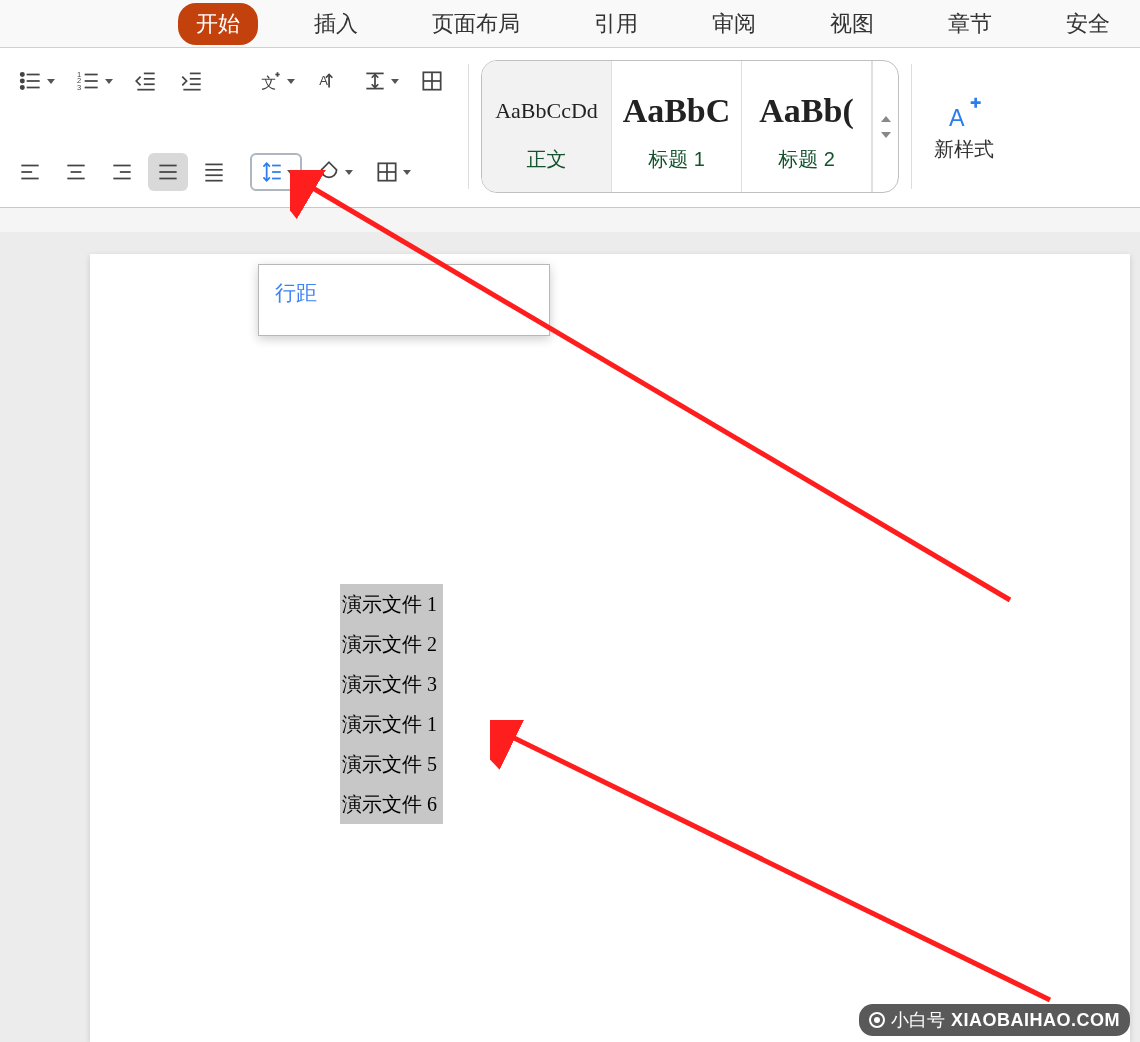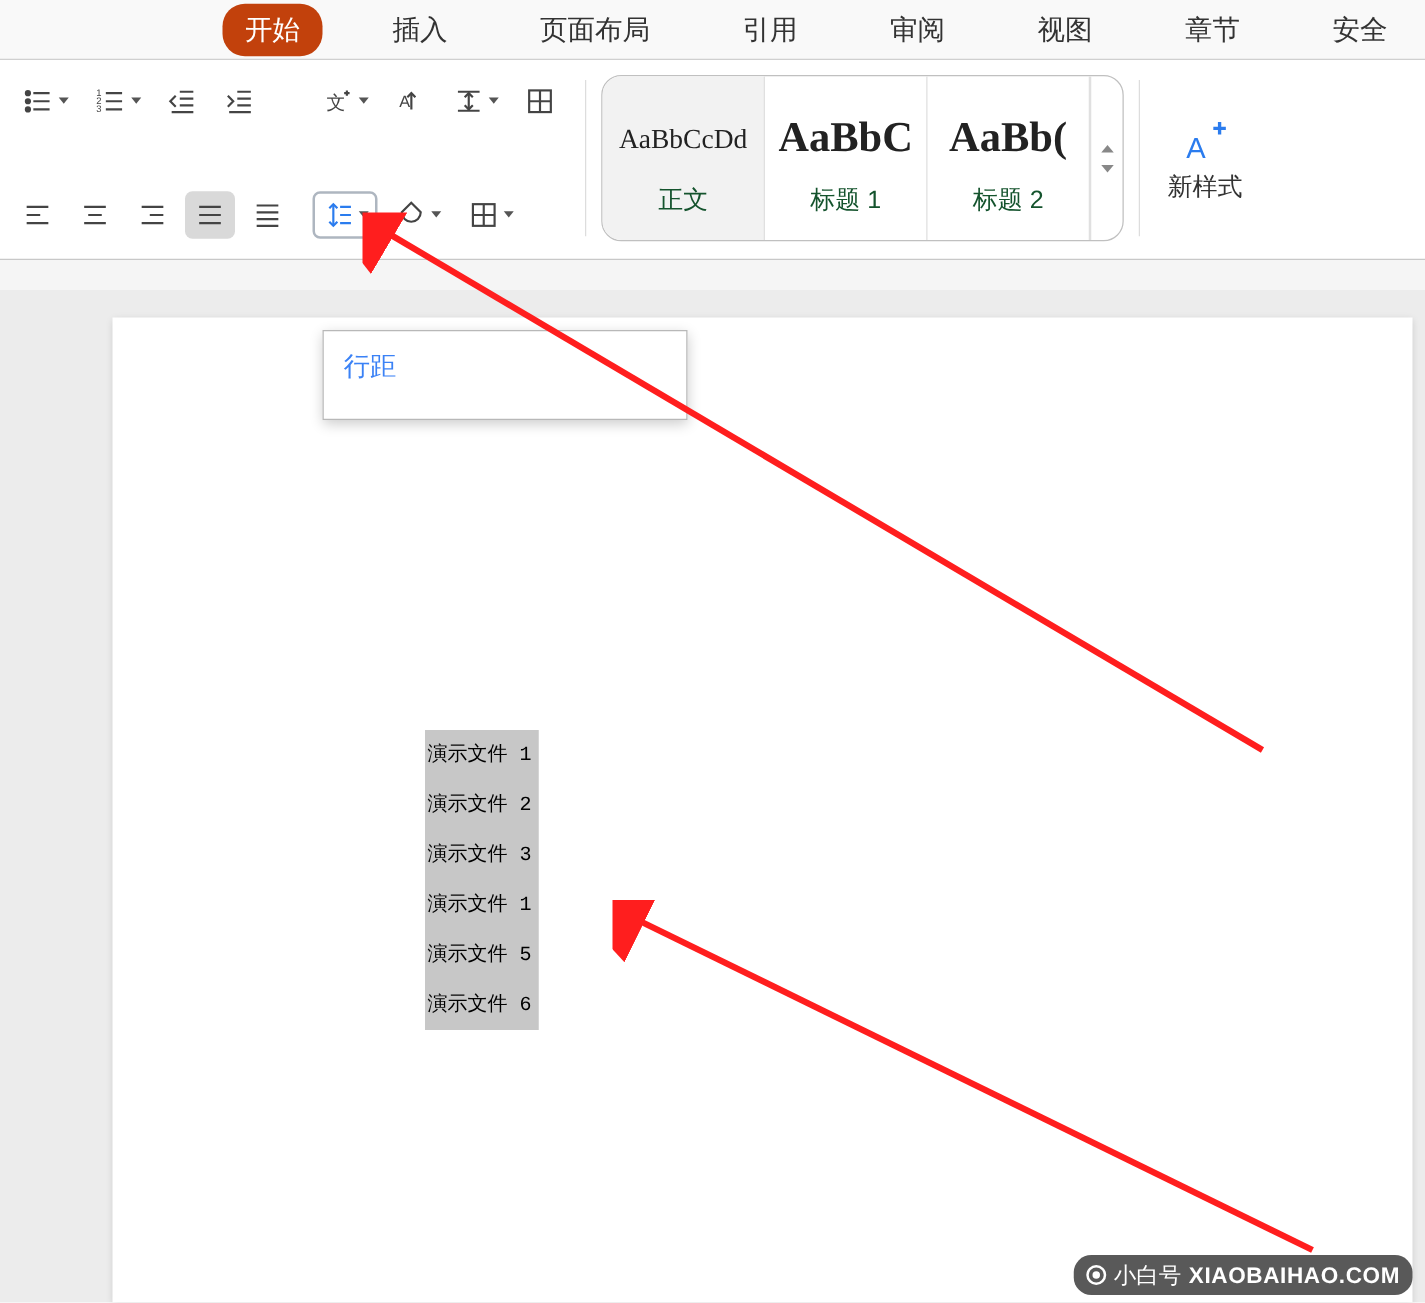--- a/index.html
+++ b/index.html
@@ -144,22 +144,22 @@
     left: 90px;
     width: 1040px;
     height: 788px;
     background: #fff;
     box-shadow: 0 2px 6px rgba(0,0,0,.15);
   }
   .doc-content {
     position: absolute;
     top: 330px;
     left: 250px;
-    font-family: Liberation Mono, monospace;
-    font-size: 16px;
+    font-family: Liberation Serif, serif;
+    font-size: 20px;
     line-height: 40px;
     color: #000;
   }
   .doc-line {
     background: #c7c7c7;
     padding: 0 6px 0 2px;
     display: block;
     width: fit-content;
   }
   .tooltip {

